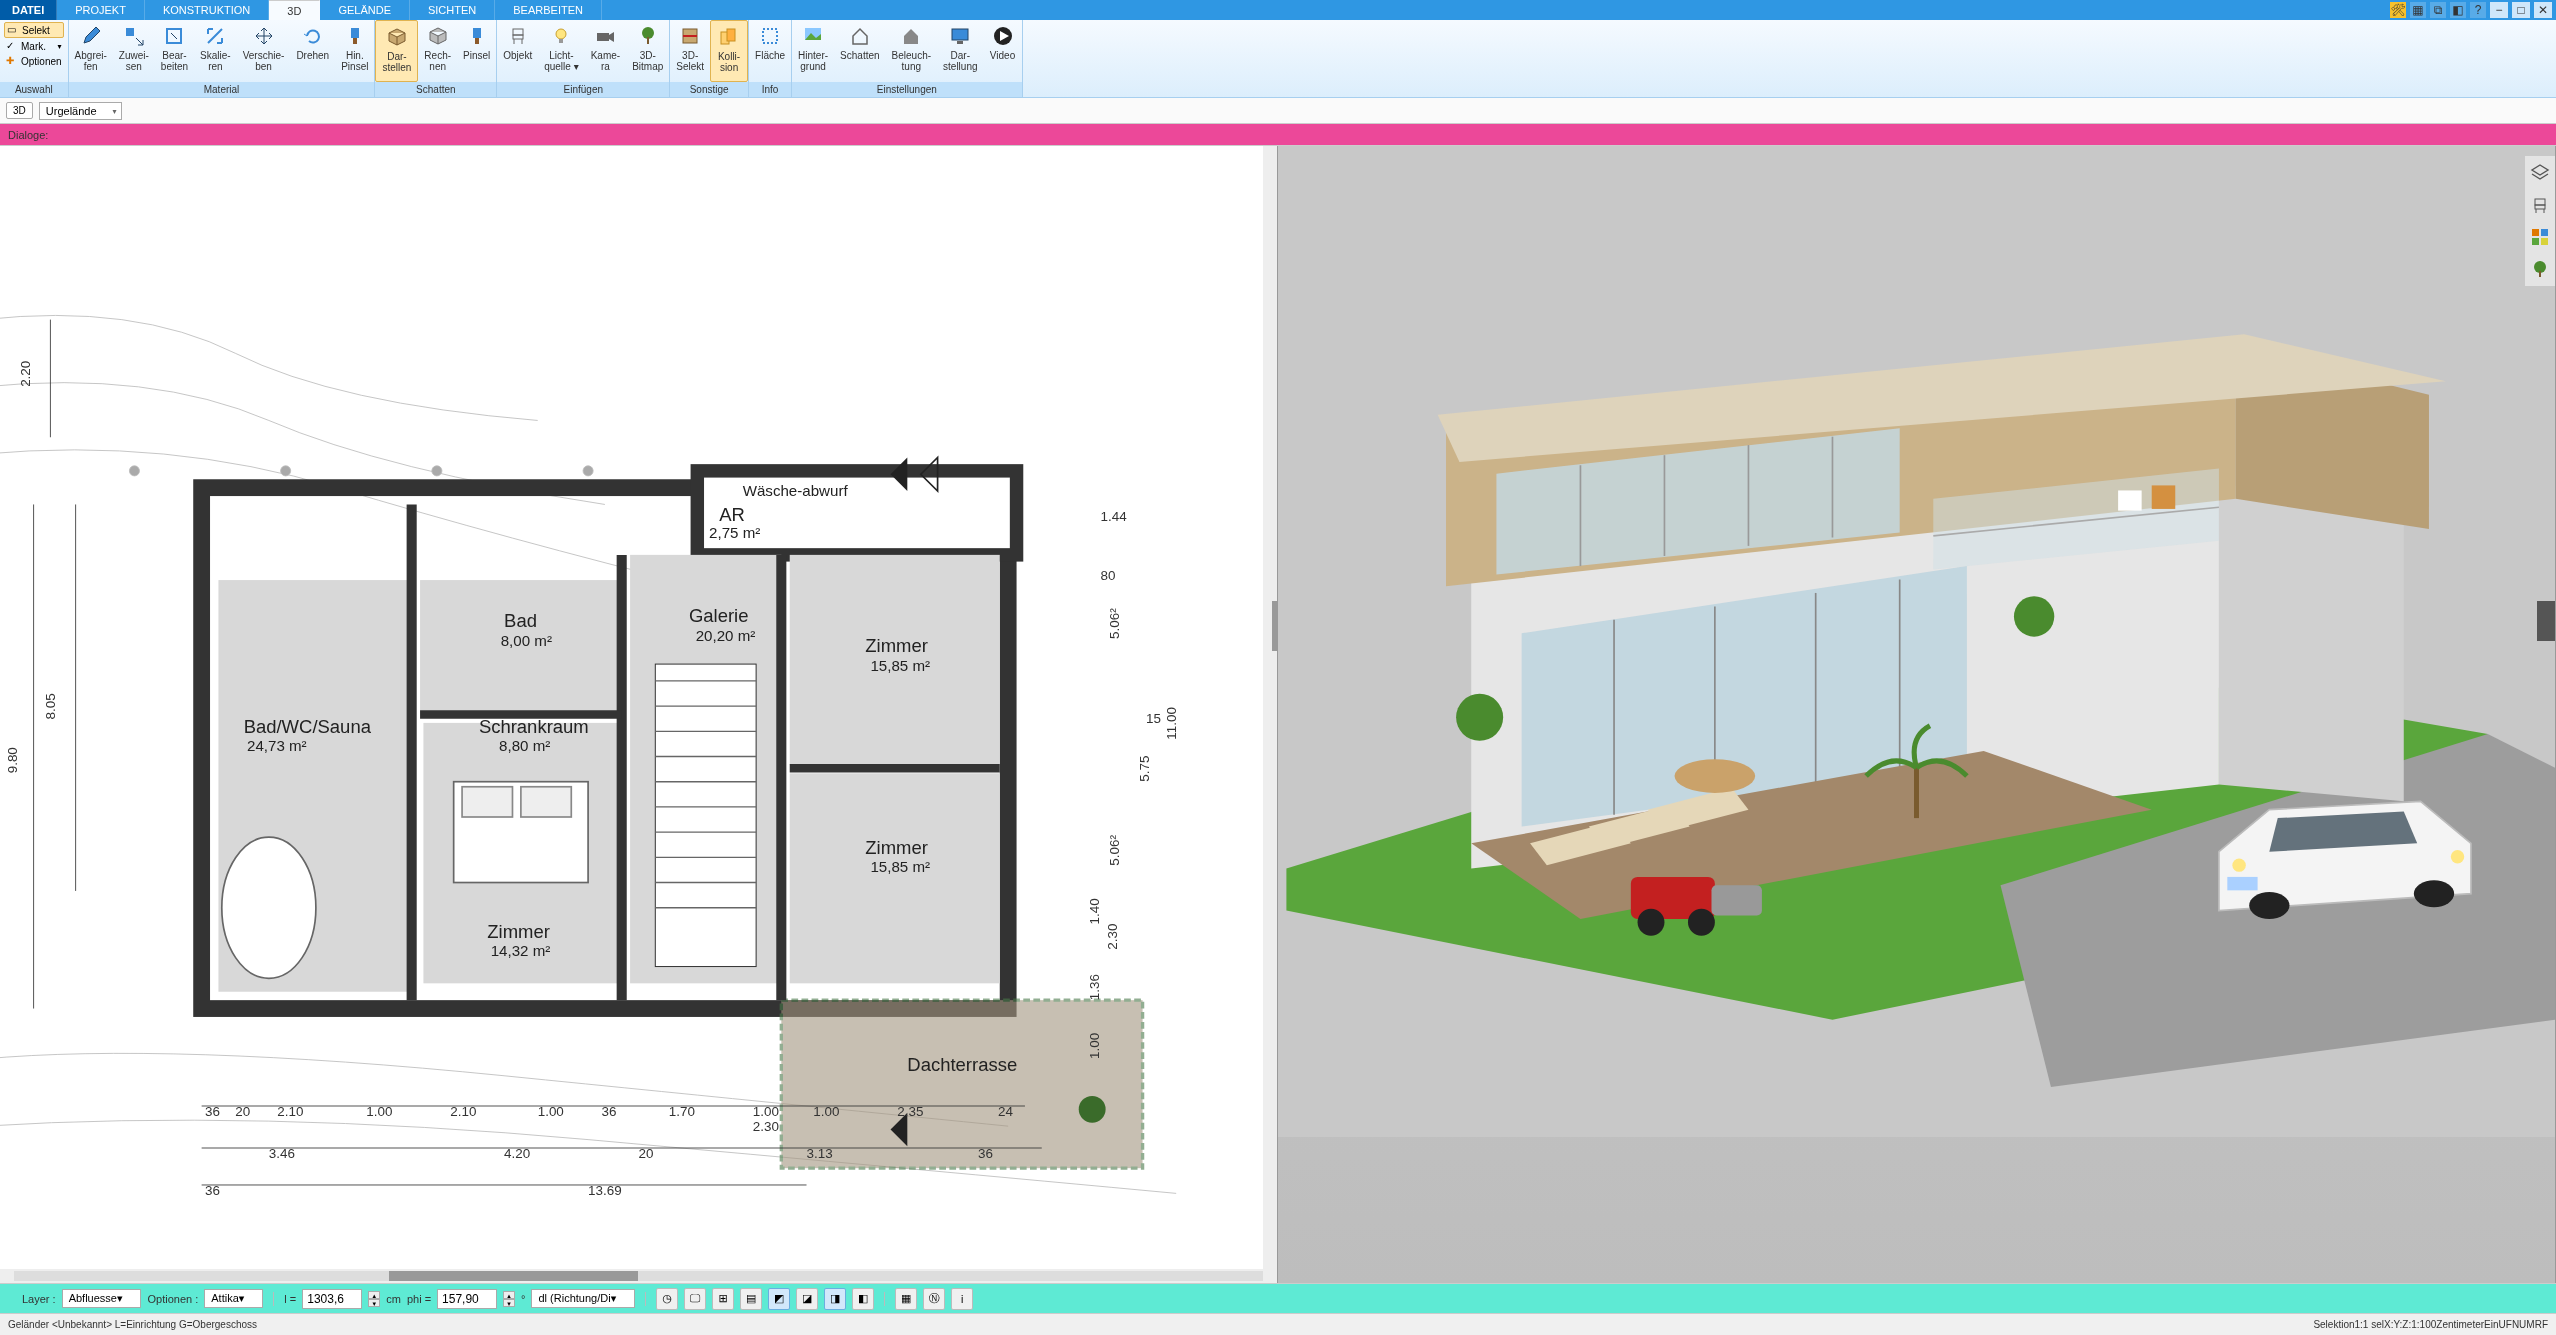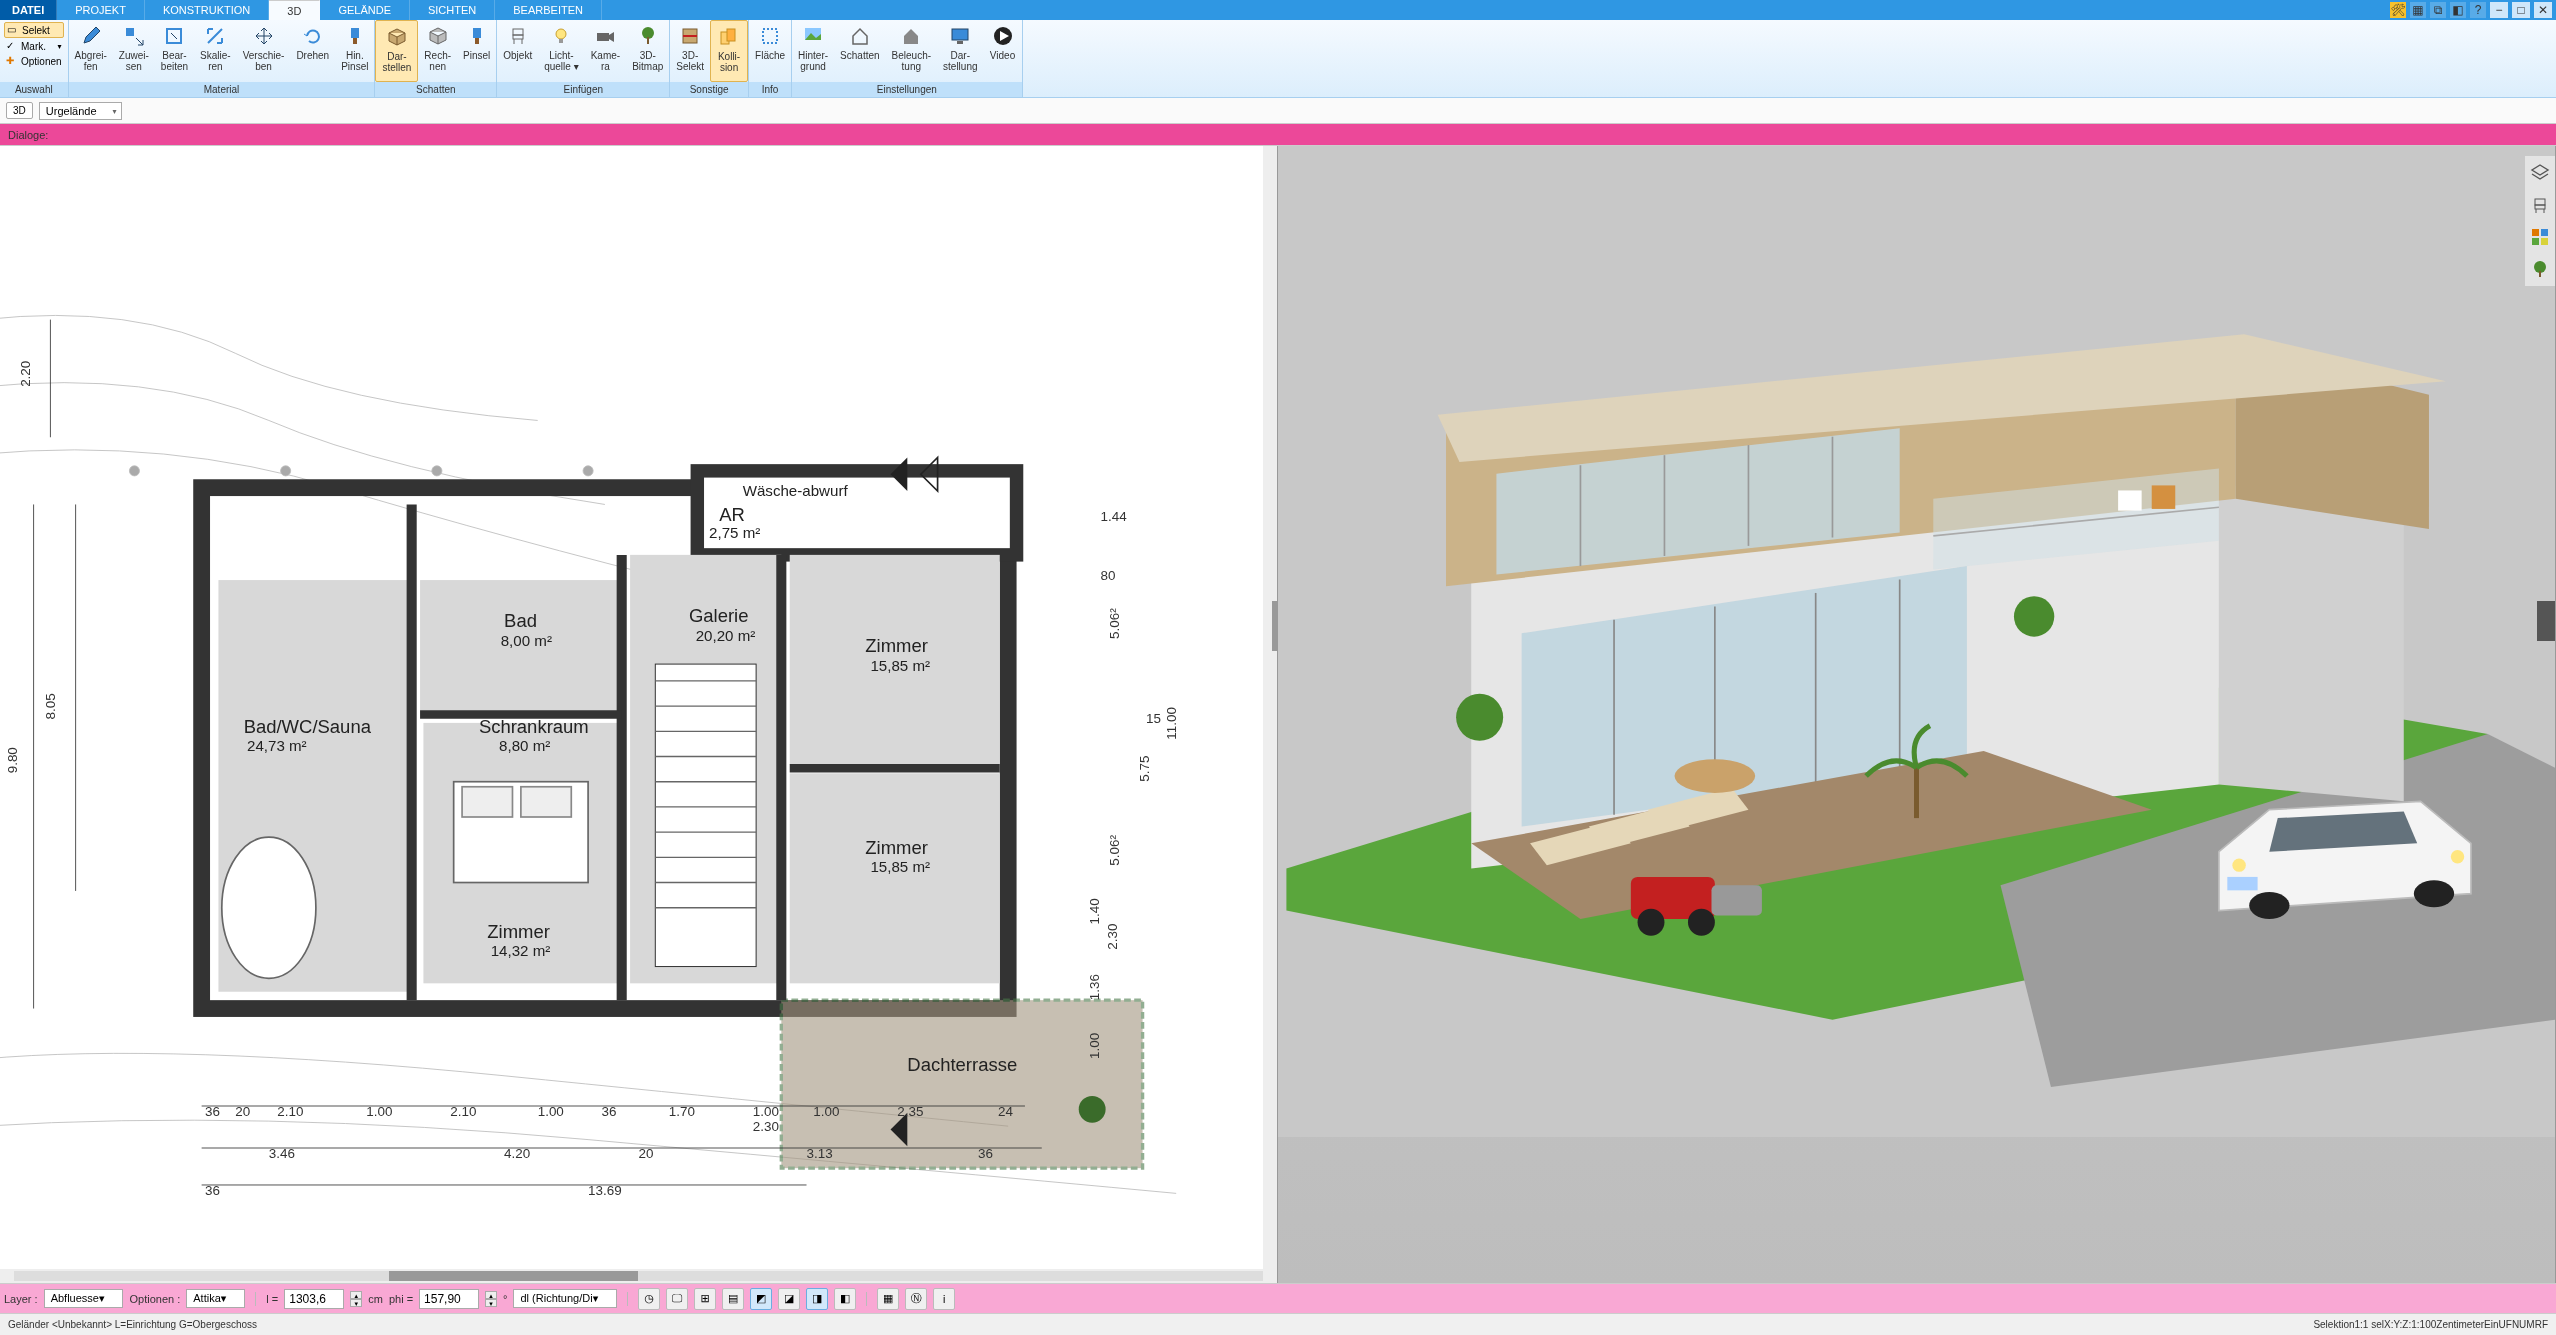--- a/index.html
+++ b/index.html
@@ -63,21 +63,21 @@
     .hsb .thumb { position: absolute; left: 30%; width: 20%; top: 0; bottom: 0; background: #999; }
     .vsb { position: absolute; right: 0; top: 0; bottom: 14px; width: 14px; background: #eee; display: flex; flex-direction: column; }
 
     
     .scene { position: absolute; inset: 0; }
     .sidetools { position: absolute; right: 0; top: 10px; width: 30px; background: rgba(255,255,255,0.5); display: flex; flex-direction: column; gap: 10px; padding: 6px 4px; }
     .sidetools .sbtn { width: 22px; height: 22px; display: flex; align-items: center; justify-content: center; cursor: pointer; }
     .rgrip { position: absolute; right: 0; top: 40%; height: 40px; width: 18px; background: #555; }
 
     
-    .bottombar { display: flex; align-items: center; height: 30px; padding: 0 4px; gap: 6px; border-top: 1px solid #ccc; background: #f9a8d4; font-size: 11px; }
+    .bottombar { display: flex; align-items: center; height: 30px; padding: 0 22px; gap: 6px; border-top: 1px solid #ccc; background: #5eead4; font-size: 11px; }
     .bottombar .lbl { color: #333; }
     .bottombar input[type=text] { width: 60px; border: 1px solid #aaa; padding: 2px 4px; font-size: 12px; }
     .bottombar .combo2 { border: 1px solid #aaa; padding: 2px 18px 2px 6px; font-size: 11px; background: #fff; position: relative; min-width: 58px; text-align: right; }
     .bottombar .spin { width: 12px; display: inline-flex; flex-direction: column; }
     .bottombar .spin span { height: 8px; font-size: 7px; line-height: 7px; border: 1px solid #aaa; text-align: center; background: #eee; }
     .bbtn { width: 22px; height: 22px; border: 1px solid #bbb; background: #f0f0f0; display: inline-flex; align-items: center; justify-content: center; cursor: pointer; border-radius: 2px; }
     .bbtn.active { background: #d2e8fb; border-color: #6baee0; }
 
     .statusbar { display: flex; align-items: center; height: 22px; padding: 0 8px; font-size: 10px; background: #f0f0f0; border-top: 1px solid #ccc; color: #333; }
     .statusbar .sp { margin-left: auto; display: flex; }

